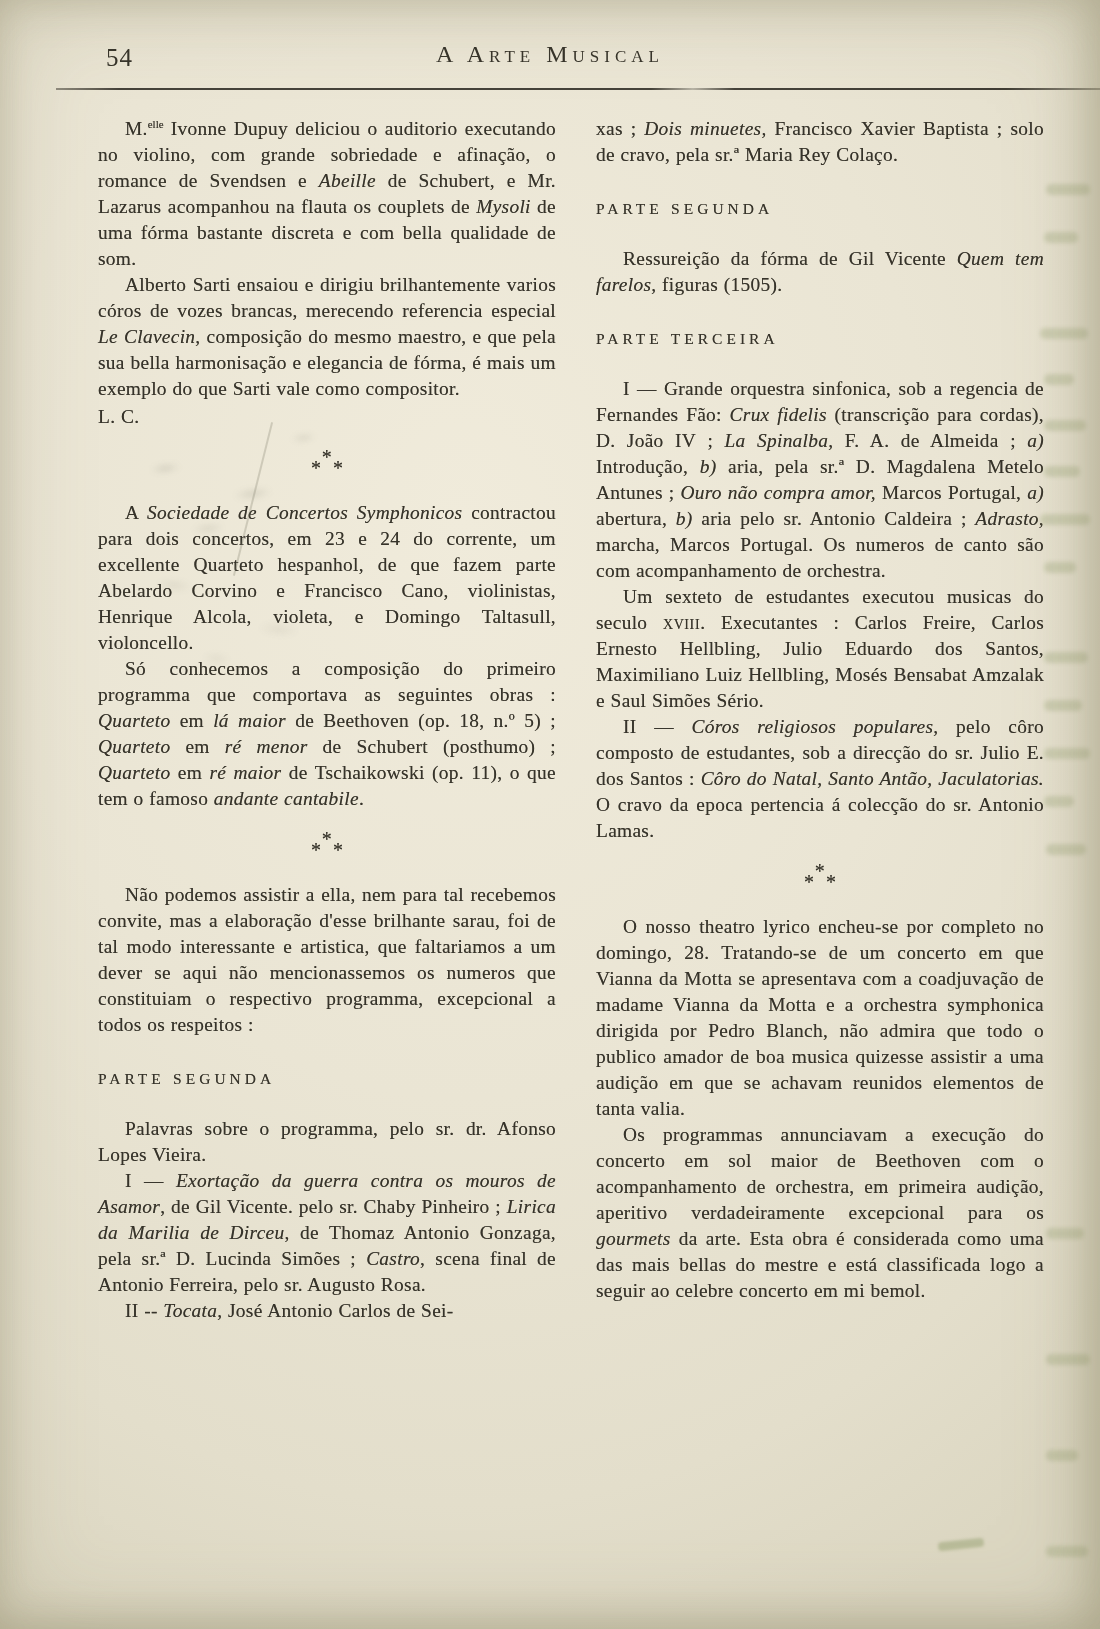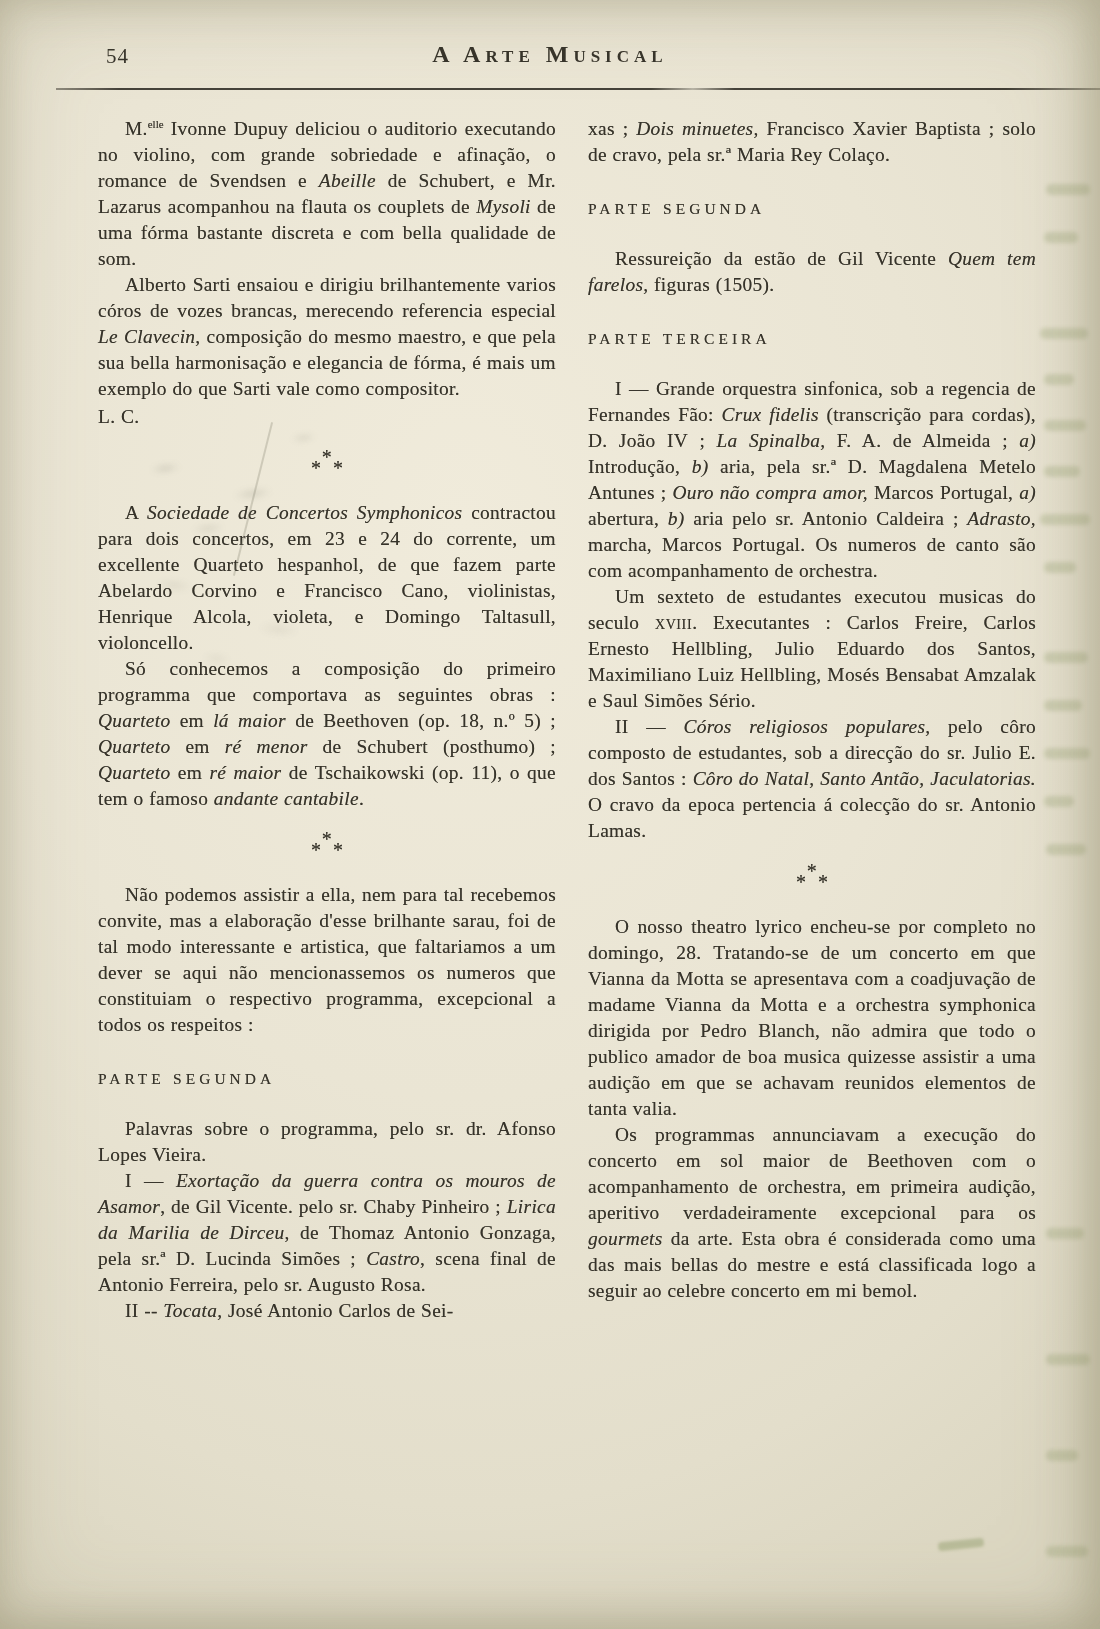--- a/index.html
+++ b/index.html
@@ -15,33 +15,33 @@
   }
   .page::after{
     content:"";position:absolute;inset:0;pointer-events:none;
     box-shadow:
       inset 0 0 95px rgba(125,115,80,.26),
       inset -16px 0 46px rgba(133,131,94,.28),
       inset 0 -10px 30px rgba(125,115,80,.12);
   }
   
   .masthead{position:relative;height:92px;}
-  .page-num{position:absolute;left:106px;top:44px;font-size:21px;letter-spacing:1px;}
+  .page-num{position:absolute;left:106px;top:44px;font-size:25px;letter-spacing:1px;}
   .journal-title{
     position:absolute;left:0;right:0;top:41px;margin:0;text-align:center;
-    font-size:24px;font-weight:700;font-variant:small-caps;letter-spacing:5px;
+    font-size:24px;font-weight:400;font-variant:small-caps;letter-spacing:5px;
   }
   .rule{
     position:absolute;left:56px;right:0;top:88px;height:2px;border:0;margin:0;
     background:linear-gradient(90deg,
       rgba(70,67,57,.55) 0%, #46433a 6%, #46433a 57%,
       rgba(70,67,57,.30) 61%, #46433a 65%, #403d34 91%, rgba(70,67,57,.45) 100%);
   }
   
-  .columns{display:flex;padding:24px 0 0 98px;gap:32px;}
+  .columns{display:flex;padding:24px 0 0 98px;gap:40px;}
   .col{
     text-align:justify;
     font-size:19.4px;line-height:26px;
     letter-spacing:.3px;word-spacing:.5px;
     text-shadow:0 0 .4px rgba(45,42,32,.55);
   }
   .col-left{width:458px;}
   .col-right{width:448px;}
   p.para{margin:0;}
   p.para.indent{text-indent:27px;}
@@ -118,21 +118,21 @@
         </div>
         <p class="para indent"><span>Não podemos assistir a ella, nem para tal recebemos convite, mas a elaboração d'esse brilhante sarau, foi de tal modo interessante e artistica, que faltariamos a um dever se aqui não mencionassemos os numeros que constituiam o respectivo programma, excepcional a todos os respeitos&nbsp;:</span></p>
         <h2 class="section-heading">PARTE SEGUNDA</h2>
         <p class="para indent"><span>Palavras sobre o programma, pelo sr. dr. Afonso Lopes Vieira.</span></p>
         <p class="para indent"><span>I — </span><span class="it">Exortação da guerra contra os mouros de Asamor</span><span>, de Gil Vicente. pelo sr. Chaby Pinheiro&nbsp;; </span><span class="it">Lirica da Marilia de Dirceu</span><span>, de Thomaz Antonio Gonzaga, pela sr.ª D. Lucinda Simões&nbsp;; </span><span class="it">Castro</span><span>, scena final de Antonio Ferreira, pelo sr. Augusto Rosa.</span></p>
         <p class="para indent"><span>II -- </span><span class="it">Tocata,</span><span> José Antonio Carlos de Sei-</span></p>
       </div>
     <div class="col col-right">
         <p class="para"><span>xas&nbsp;; </span><span class="it">Dois minuetes,</span><span> Francisco Xavier Baptista&nbsp;; solo de cravo, pela sr.ª Maria Rey Colaço.</span></p>
         <h2 class="section-heading">PARTE SEGUNDA</h2>
-        <p class="para indent"><span>Ressureição da estão de Gil Vicente </span><span class="it">Quem tem farelos,</span><span> figuras (1505).</span></p>
+        <p class="para indent"><span>Ressureição da fórma de Gil Vicente </span><span class="it">Quem tem farelos,</span><span> figuras (1505).</span></p>
         <h2 class="section-heading">PARTE TERCEIRA</h2>
         <p class="para indent"><span>I — Grande orquestra sinfonica, sob a regencia de Fernandes Fão: </span><span class="it">Crux fidelis</span><span> (transcrição para cordas), D. João IV&nbsp;; </span><span class="it">La Spinalba,</span><span> F. A. de Almeida&nbsp;; </span><span class="it">a)</span><span> Introdução, </span><span class="it">b)</span><span> aria, pela sr.ª D. Magdalena Metelo Antunes&nbsp;; </span><span class="it">Ouro não compra amor,</span><span> Marcos Portugal, </span><span class="it">a)</span><span> abertura, </span><span class="it">b)</span><span> aria pelo sr. Antonio Caldeira&nbsp;; </span><span class="it">Adrasto,</span><span> marcha, Marcos Portugal. Os numeros de canto são com acompanhamento de orchestra.</span></p>
         <p class="para indent"><span>Um sexteto de estudantes executou musicas do seculo </span><span class="sc">xviii</span><span>. Executantes&nbsp;: Carlos Freire, Carlos Ernesto Hellbling, Julio Eduardo dos Santos, Maximiliano Luiz Hellbling, Mosés Bensabat Amzalak e Saul Simões Sério.</span></p>
         <p class="para indent"><span>II — </span><span class="it">Córos religiosos populares,</span><span> pelo côro composto de estudantes, sob a direcção do sr. Julio E. dos Santos&nbsp;: </span><span class="it">Côro do Natal, Santo Antão, Jaculatorias.</span><span> O cravo da epoca pertencia á colecção do sr. Antonio Lamas.</span></p>
         <div class="asterism">
           <span class="ast-line ast-top">*</span>
           <span class="ast-line ast-bottom">**</span>
         </div>
         <p class="para indent"><span>O nosso theatro lyrico encheu-se por completo no domingo, 28. Tratando-se de um concerto em que Vianna da Motta se apresentava com a coadjuvação de madame Vianna da Motta e a orchestra symphonica dirigida por Pedro Blanch, não admira que todo o publico amador de boa musica quizesse assistir a uma audição em que se achavam reunidos elementos de tanta valia.</span></p>
         <p class="para indent"><span>Os programmas annunciavam a execução do concerto em sol maior de Beethoven com o acompanhamento de orchestra, em primeira audição, aperitivo verdadeiramente excepcional para os </span><span class="it">gourmets</span><span> da arte. Esta obra é considerada como uma das mais bellas do mestre e está classificada logo a seguir ao celebre concerto em mi bemol.</span></p>

